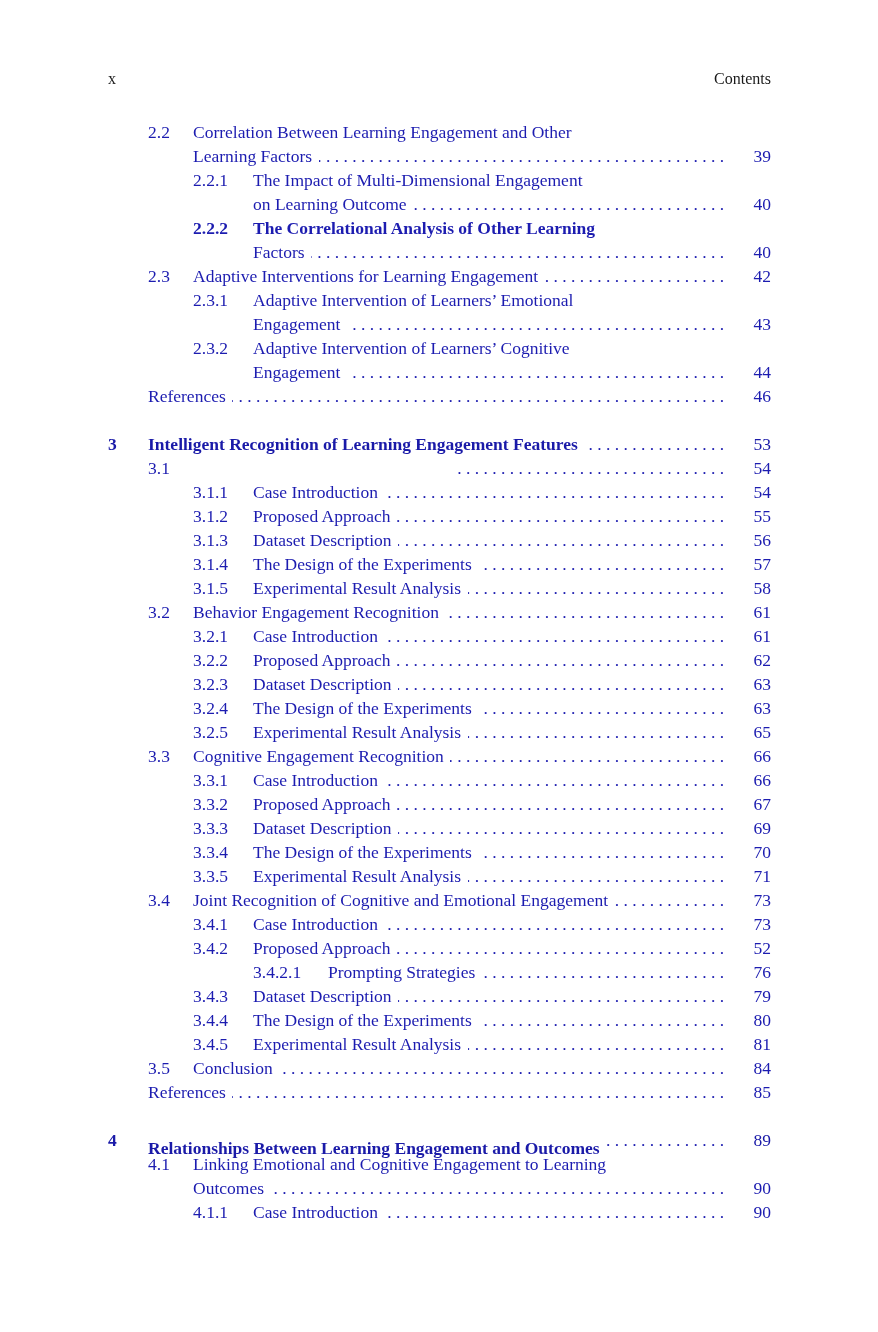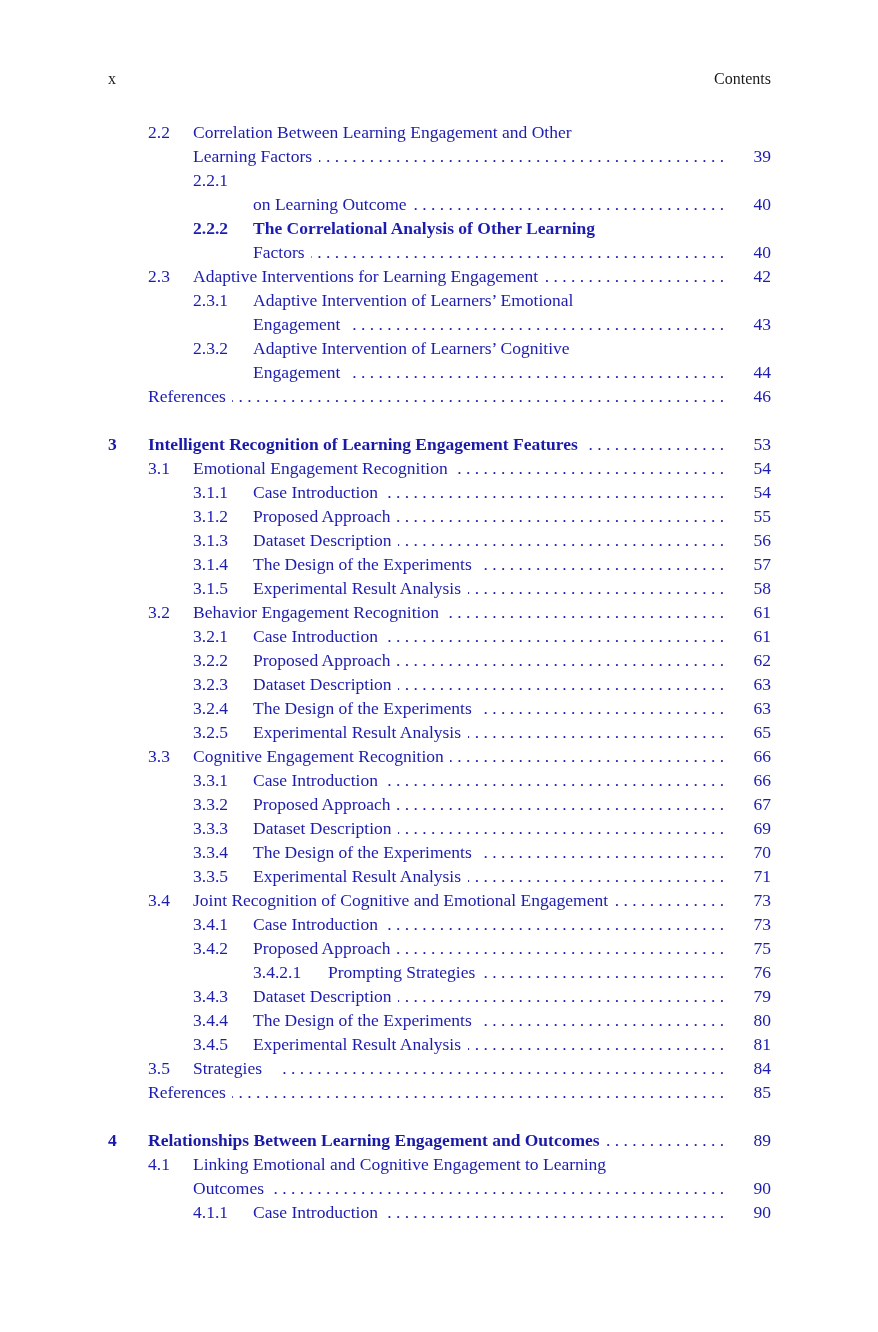--- a/index.html
+++ b/index.html
@@ -33,20 +33,21 @@
       <span class="num" style="left: 148px;">2.2</span>
       <span class="text" style="left: 193px;">Correlation Between Learning Engagement and Other</span>
     </div>
     <div class="row" style="top: 24px;">
       <span class="text" style="left: 193px;">Learning Factors</span>
       <span class="dots" style="left: 319px; width: 405px; text-align: right; direction: rtl;"> . . . . . . . . . . . . . . . . . . . . . . . . . . . . . . . . . . . . . . . . . . . . . . . . . . . . . . . . . . . . . . . . . . . . . . . . . . . . . . . .</span>
       <span class="page">39</span>
     </div>
     <div class="row" style="top: 48px;">
       <span class="num" style="left: 193px;">2.2.1</span>
+      <span class="text" style="left: 253px;">The Impact of Multi-Dimensional Engagement</span>
     </div>
     <div class="row" style="top: 72px;">
       <span class="text" style="left: 253px;">on Learning Outcome</span>
       <span class="dots" style="left: 413px; width: 311px; text-align: right; direction: rtl;"> . . . . . . . . . . . . . . . . . . . . . . . . . . . . . . . . . . . . . . . . . . . . . . . . . . . . . . . . . . . . . . . . . . . . . . . . . . . . . . . .</span>
       <span class="page">40</span>
     </div>
     <div class="row" style="top: 96px; font-weight: bold;">
       <span class="num" style="left: 193px;">2.2.2</span>
       <span class="text" style="left: 253px;">The Correlational Analysis of Other Learning</span>
     </div>
@@ -85,21 +86,20 @@
       <span class="page">46</span>
     </div>
     <div class="row chapter" style="top: 312px;">
       <span class="num" style="left: 108px;">3</span>
       <span class="text" style="left: 148px;">Intelligent Recognition of Learning Engagement Features</span>
       <span class="dots" style="left: 584px; width: 140px; text-align: right; direction: rtl;"> . . . . . . . . . . . . . . . . . . . . . . . . . . . . . . . . . . . . . . . . . . . . . . . . . . . . . . . . . . . . . . . . . . . . . . . . . . . . . . . .</span>
       <span class="page">53</span>
     </div>
     <div class="row" style="top: 336px;">
       <span class="num" style="left: 148px;">3.1</span>
-      <span class="text" style="left: 193px;">Emotional Engagement Recognition</span>
       <span class="dots" style="left: 454px; width: 270px; text-align: right; direction: rtl;"> . . . . . . . . . . . . . . . . . . . . . . . . . . . . . . . . . . . . . . . . . . . . . . . . . . . . . . . . . . . . . . . . . . . . . . . . . . . . . . . .</span>
       <span class="page">54</span>
     </div>
     <div class="row" style="top: 360px;">
       <span class="num" style="left: 193px;">3.1.1</span>
       <span class="text" style="left: 253px;">Case Introduction</span>
       <span class="dots" style="left: 384px; width: 340px; text-align: right; direction: rtl;"> . . . . . . . . . . . . . . . . . . . . . . . . . . . . . . . . . . . . . . . . . . . . . . . . . . . . . . . . . . . . . . . . . . . . . . . . . . . . . . . .</span>
       <span class="page">54</span>
     </div>
     <div class="row" style="top: 384px;">
@@ -207,21 +207,21 @@
     <div class="row" style="top: 792px;">
       <span class="num" style="left: 193px;">3.4.1</span>
       <span class="text" style="left: 253px;">Case Introduction</span>
       <span class="dots" style="left: 384px; width: 340px; text-align: right; direction: rtl;"> . . . . . . . . . . . . . . . . . . . . . . . . . . . . . . . . . . . . . . . . . . . . . . . . . . . . . . . . . . . . . . . . . . . . . . . . . . . . . . . .</span>
       <span class="page">73</span>
     </div>
     <div class="row" style="top: 816px;">
       <span class="num" style="left: 193px;">3.4.2</span>
       <span class="text" style="left: 253px;">Proposed Approach</span>
       <span class="dots" style="left: 397px; width: 327px; text-align: right; direction: rtl;"> . . . . . . . . . . . . . . . . . . . . . . . . . . . . . . . . . . . . . . . . . . . . . . . . . . . . . . . . . . . . . . . . . . . . . . . . . . . . . . . .</span>
-      <span class="page">75</span>
+      <span class="page">52</span>
     </div>
     <div class="row" style="top: 840px;">
       <span class="num" style="left: 253px;">3.4.2.1</span>
       <span class="text" style="left: 328px;">Prompting Strategies</span>
       <span class="dots" style="left: 482px; width: 242px; text-align: right; direction: rtl;"> . . . . . . . . . . . . . . . . . . . . . . . . . . . . . . . . . . . . . . . . . . . . . . . . . . . . . . . . . . . . . . . . . . . . . . . . . . . . . . . .</span>
       <span class="page">76</span>
     </div>
     <div class="row" style="top: 864px;">
       <span class="num" style="left: 193px;">3.4.3</span>
       <span class="text" style="left: 253px;">Dataset Description</span>
@@ -235,32 +235,32 @@
       <span class="page">80</span>
     </div>
     <div class="row" style="top: 912px;">
       <span class="num" style="left: 193px;">3.4.5</span>
       <span class="text" style="left: 253px;">Experimental Result Analysis</span>
       <span class="dots" style="left: 468px; width: 256px; text-align: right; direction: rtl;"> . . . . . . . . . . . . . . . . . . . . . . . . . . . . . . . . . . . . . . . . . . . . . . . . . . . . . . . . . . . . . . . . . . . . . . . . . . . . . . . .</span>
       <span class="page">81</span>
     </div>
     <div class="row" style="top: 936px;">
       <span class="num" style="left: 148px;">3.5</span>
-      <span class="text" style="left: 193px;">Strategies</span>
+      <span class="text" style="left: 193px;">Conclusion</span>
       <span class="dots" style="left: 279px; width: 445px; text-align: right; direction: rtl;"> . . . . . . . . . . . . . . . . . . . . . . . . . . . . . . . . . . . . . . . . . . . . . . . . . . . . . . . . . . . . . . . . . . . . . . . . . . . . . . . .</span>
       <span class="page">84</span>
     </div>
     <div class="row" style="top: 960px;">
       <span class="text" style="left: 148px;">References</span>
       <span class="dots" style="left: 232px; width: 492px; text-align: right; direction: rtl;"> . . . . . . . . . . . . . . . . . . . . . . . . . . . . . . . . . . . . . . . . . . . . . . . . . . . . . . . . . . . . . . . . . . . . . . . . . . . . . . . .</span>
       <span class="page">85</span>
     </div>
     <div class="row chapter" style="top: 1008px;">
       <span class="num" style="left: 108px;">4</span>
-      <span class="text" style="left: 148px;">Relationships Between Learning Engagement and Outcomes</span>
+      <span class="text" style="left: 148px; margin-top: 8px;">Relationships Between Learning Engagement and Outcomes</span>
       <span class="dots" style="left: 606px; width: 118px; text-align: right; direction: rtl;"> . . . . . . . . . . . . . . . . . . . . . . . . . . . . . . . . . . . . . . . . . . . . . . . . . . . . . . . . . . . . . . . . . . . . . . . . . . . . . . . .</span>
       <span class="page">89</span>
     </div>
     <div class="row" style="top: 1032px;">
       <span class="num" style="left: 148px;">4.1</span>
       <span class="text" style="left: 193px;">Linking Emotional and Cognitive Engagement to Learning</span>
     </div>
     <div class="row" style="top: 1056px;">
       <span class="text" style="left: 193px;">Outcomes</span>
       <span class="dots" style="left: 270px; width: 454px; text-align: right; direction: rtl;"> . . . . . . . . . . . . . . . . . . . . . . . . . . . . . . . . . . . . . . . . . . . . . . . . . . . . . . . . . . . . . . . . . . . . . . . . . . . . . . . .</span>

